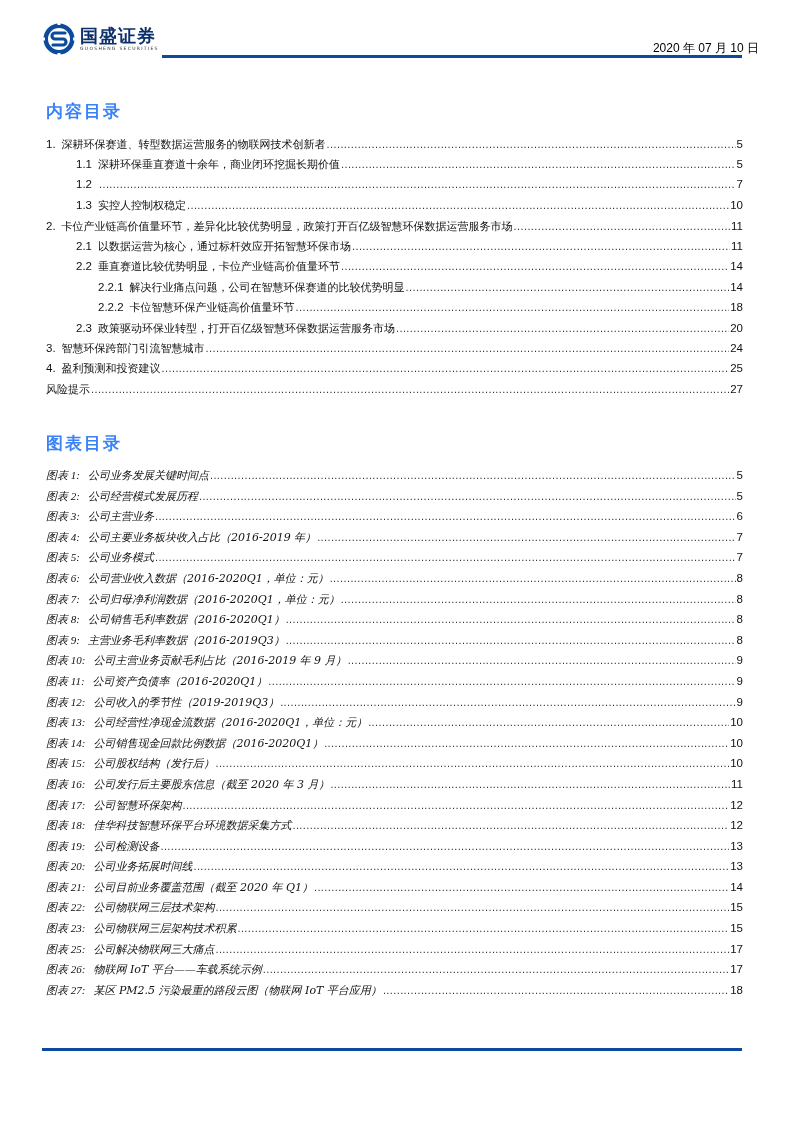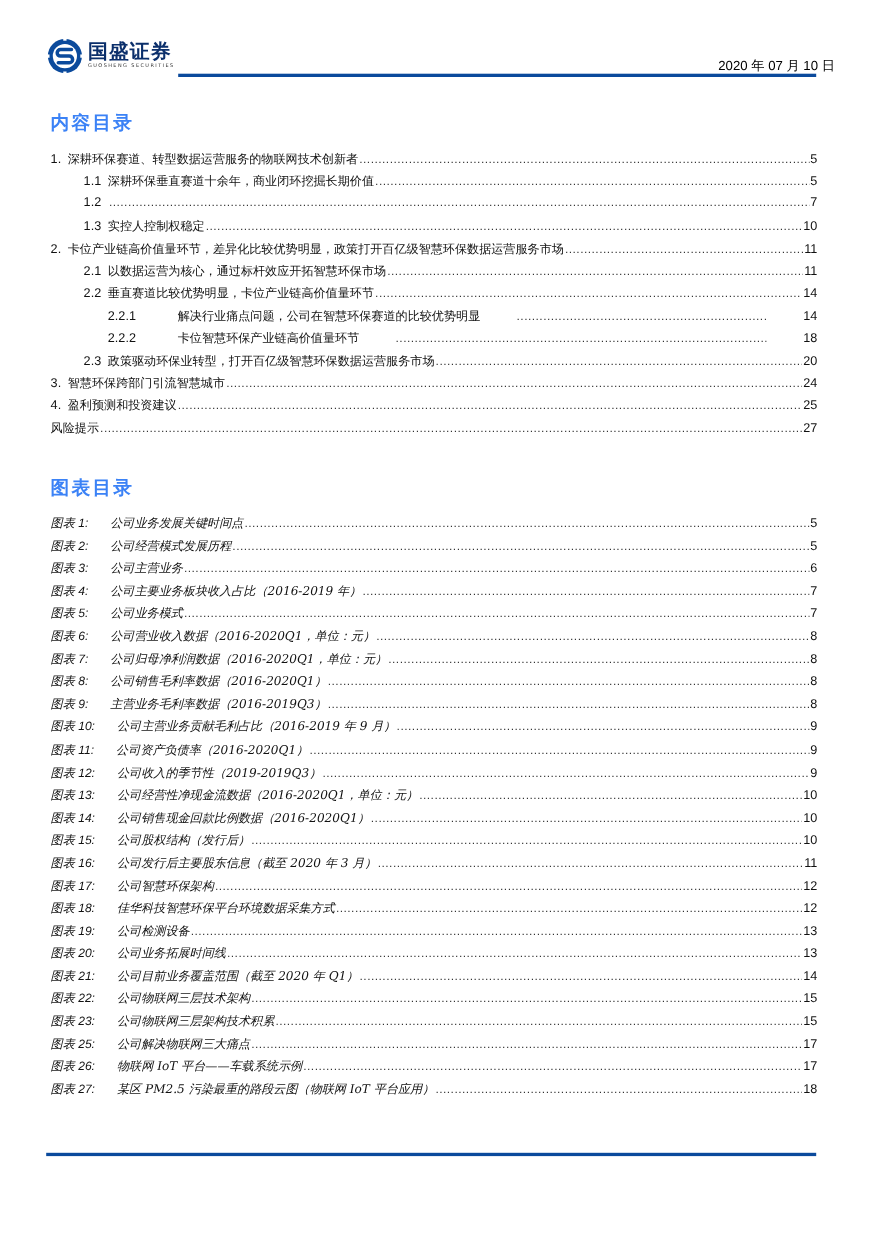--- a/index.html
+++ b/index.html
@@ -1,37 +1,37 @@
 <!DOCTYPE html>
 <html><head>
 <meta charset="utf-8">
 <style>
   html, body { margin:0; padding:0; background:#fff; }
   body { width:793px; height:1122px; position:relative; overflow:hidden; font-family:"DejaVu Serif", serif; color:#111; }
-  .header { position:absolute; left:0; top:12px; width:793px; height:80px; }
+  .header { position:absolute; left:0; top:0; width:793px; height:80px; }
   .logo { position:absolute; left:42px; top:22px; display:flex; align-items:center; }
   .logo-mark { width:34px; height:34px; }
   .logo-text { margin-left:4px; display:flex; flex-direction:column; }
   .logo-cn { font-family:"DejaVu Sans", sans-serif; font-weight:bold; font-size:18px; color:#0b2f6b; letter-spacing:1px; line-height:20px; }
   .logo-en { font-family:"DejaVu Sans", sans-serif; font-size:4.5px; color:#333; letter-spacing:1.3px; line-height:6px; }
   .date { position:absolute; right:34px; top:40px; font-family:"Liberation Sans", sans-serif; font-size:12px; color:#000000; }
   .header-rule { position:absolute; left:162px; top:55px; width:580px; height:3px; background:#0b4a9c; }
   .footer-rule { position:absolute; left:42px; top:1048px; width:700px; height:3px; background:#0b4a9c; }
   .section-title { position:absolute; left:46px; font-family:"DejaVu Sans", sans-serif; font-weight:bold; font-size:17px; color:#3b82f6; letter-spacing:2px; }
   .toc { position:absolute; left:46px; width:697px; }
   .toc-row { display:flex; align-items:baseline; height:20.4px; font-size:11px; white-space:nowrap; }
   .toc-row .num { font-family:"Liberation Sans", sans-serif; font-size:11.5px; margin-right:6px; }
   .toc-row .title { flex:0 0 auto; }
   .toc-row .dots { flex:1 1 auto; overflow:hidden; margin:0 1px; font-family:"Liberation Sans", sans-serif; font-size:11px; color:#333; }
   .toc-row .dots::before { content:"......................................................................................................................................................................................................................................................"; letter-spacing:0.4px; }
   .toc-row .page { font-family:"Liberation Sans", sans-serif; font-size:11.5px; text-align:right; }
   .lvl2 { padding-left:30px;justify-content:center; }
-  .lvl3 { padding-left:52px;gap:32px; }
+  .lvl3 { padding-left:52px; }
   .fig-row { display:flex; align-items:baseline; height:20.6px; font-size:11px; white-space:nowrap; font-style:italic; }
-  .fig-row .label { font-family:Liberation Sans, sans-serif; font-style:italic; margin-right:20px; }
+  .fig-row .label { font-family:Liberation Serif, serif; font-style:italic; margin-right:8px; }
   .fig-row .title { font-family:"DejaVu Serif", serif; font-style:italic; }
   .fig-row .dots { flex:1 1 auto; overflow:hidden; margin:0 1px; font-family:"Liberation Sans", sans-serif; font-style:normal; font-size:11px; color:#333; }
   .fig-row .dots::before { content:"......................................................................................................................................................................................................................................................"; letter-spacing:0.4px; }
   .fig-row .page { font-family:"Liberation Sans", sans-serif; font-style:normal; font-size:11.5px; }
 </style>
 </head>
 <body>
 
 <div class="header">
   <div class="logo">

